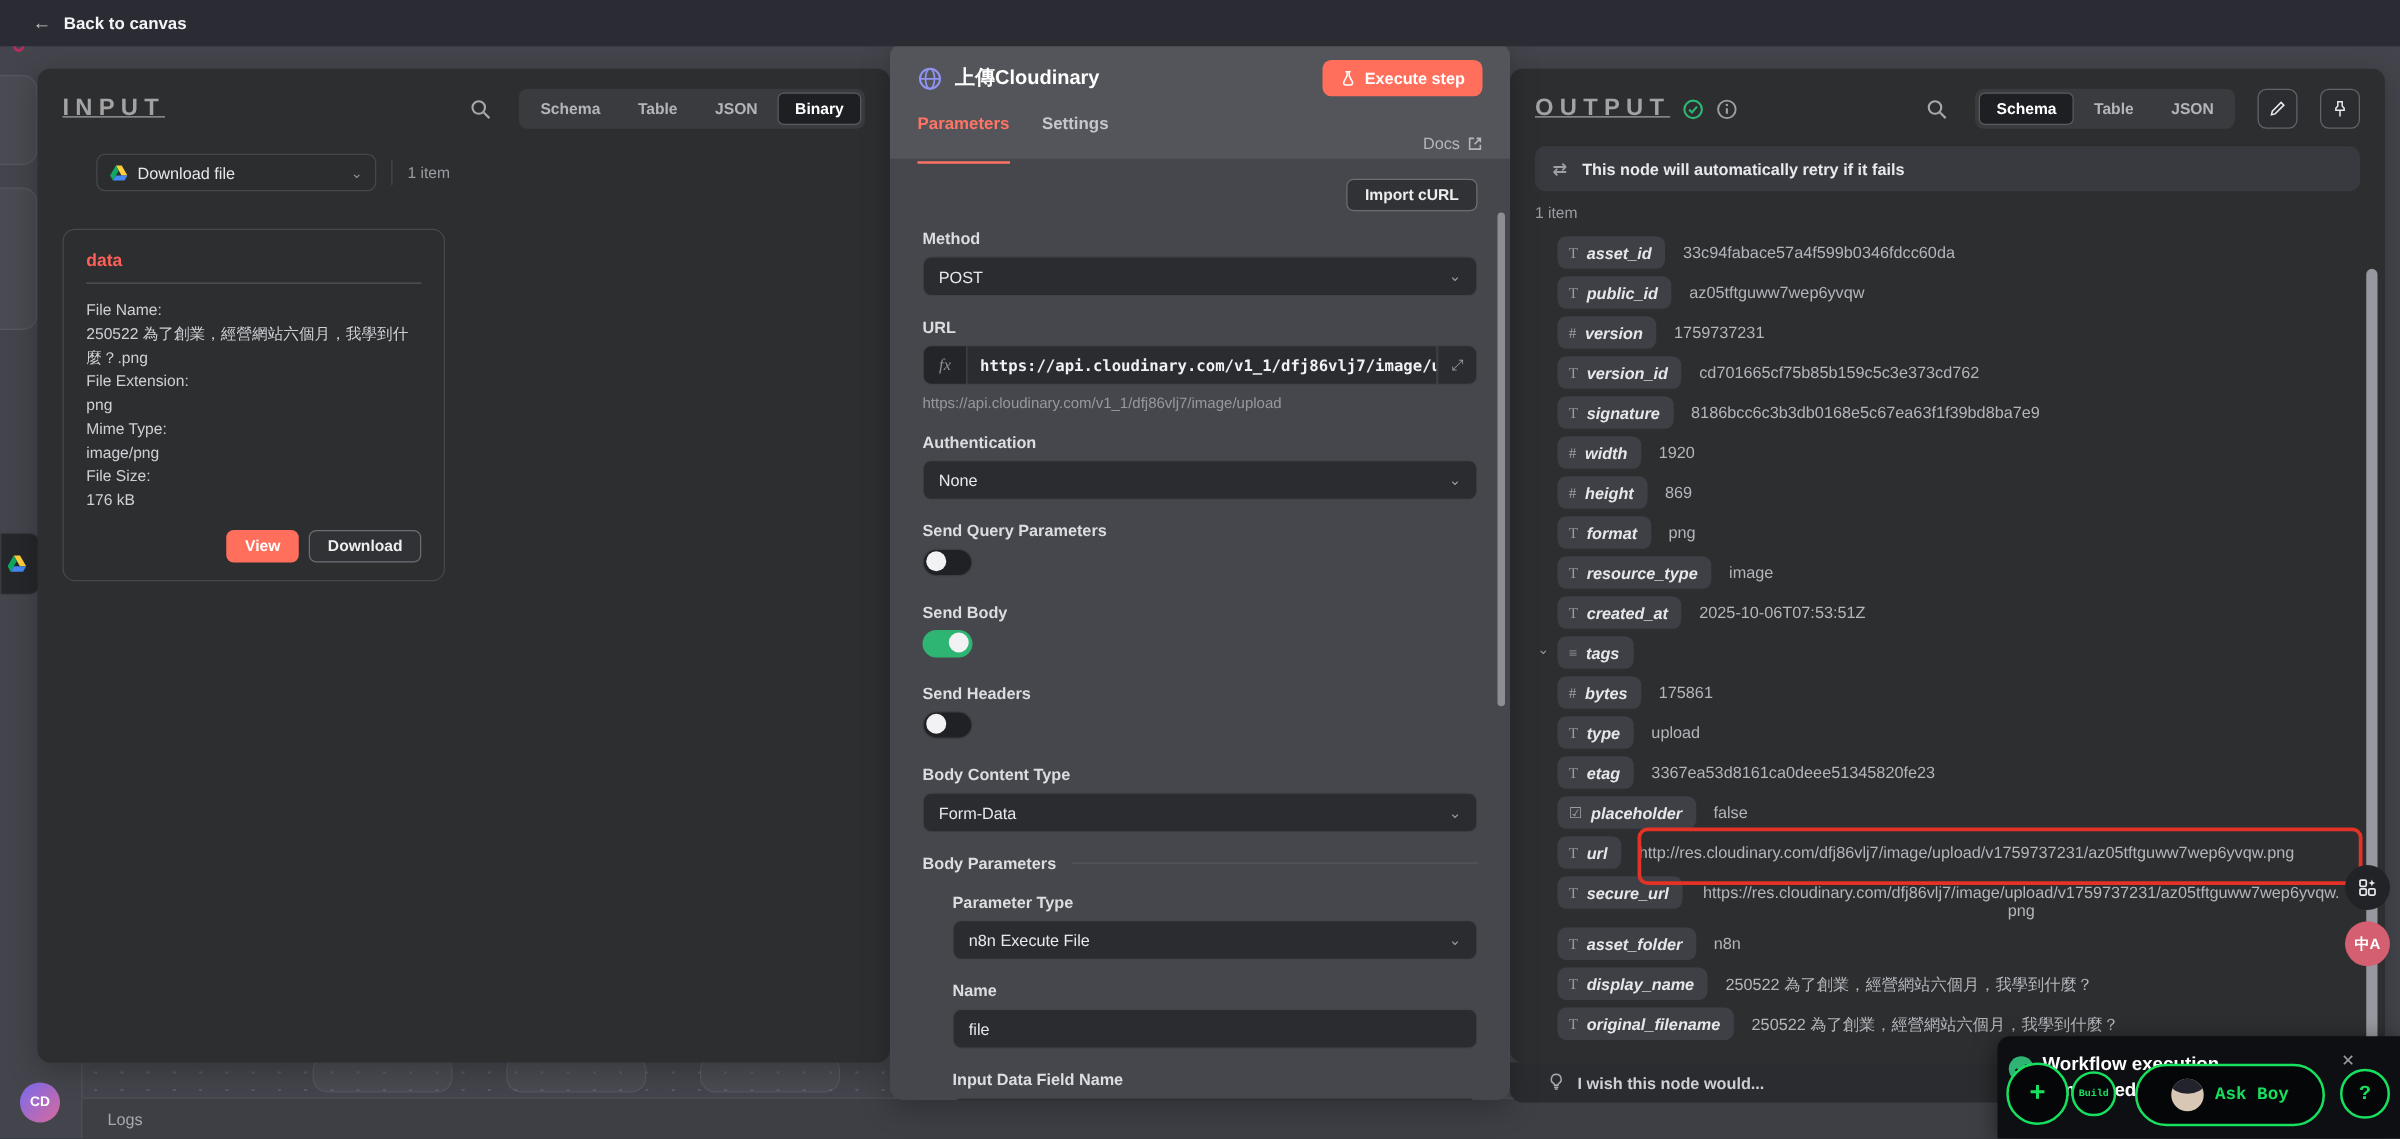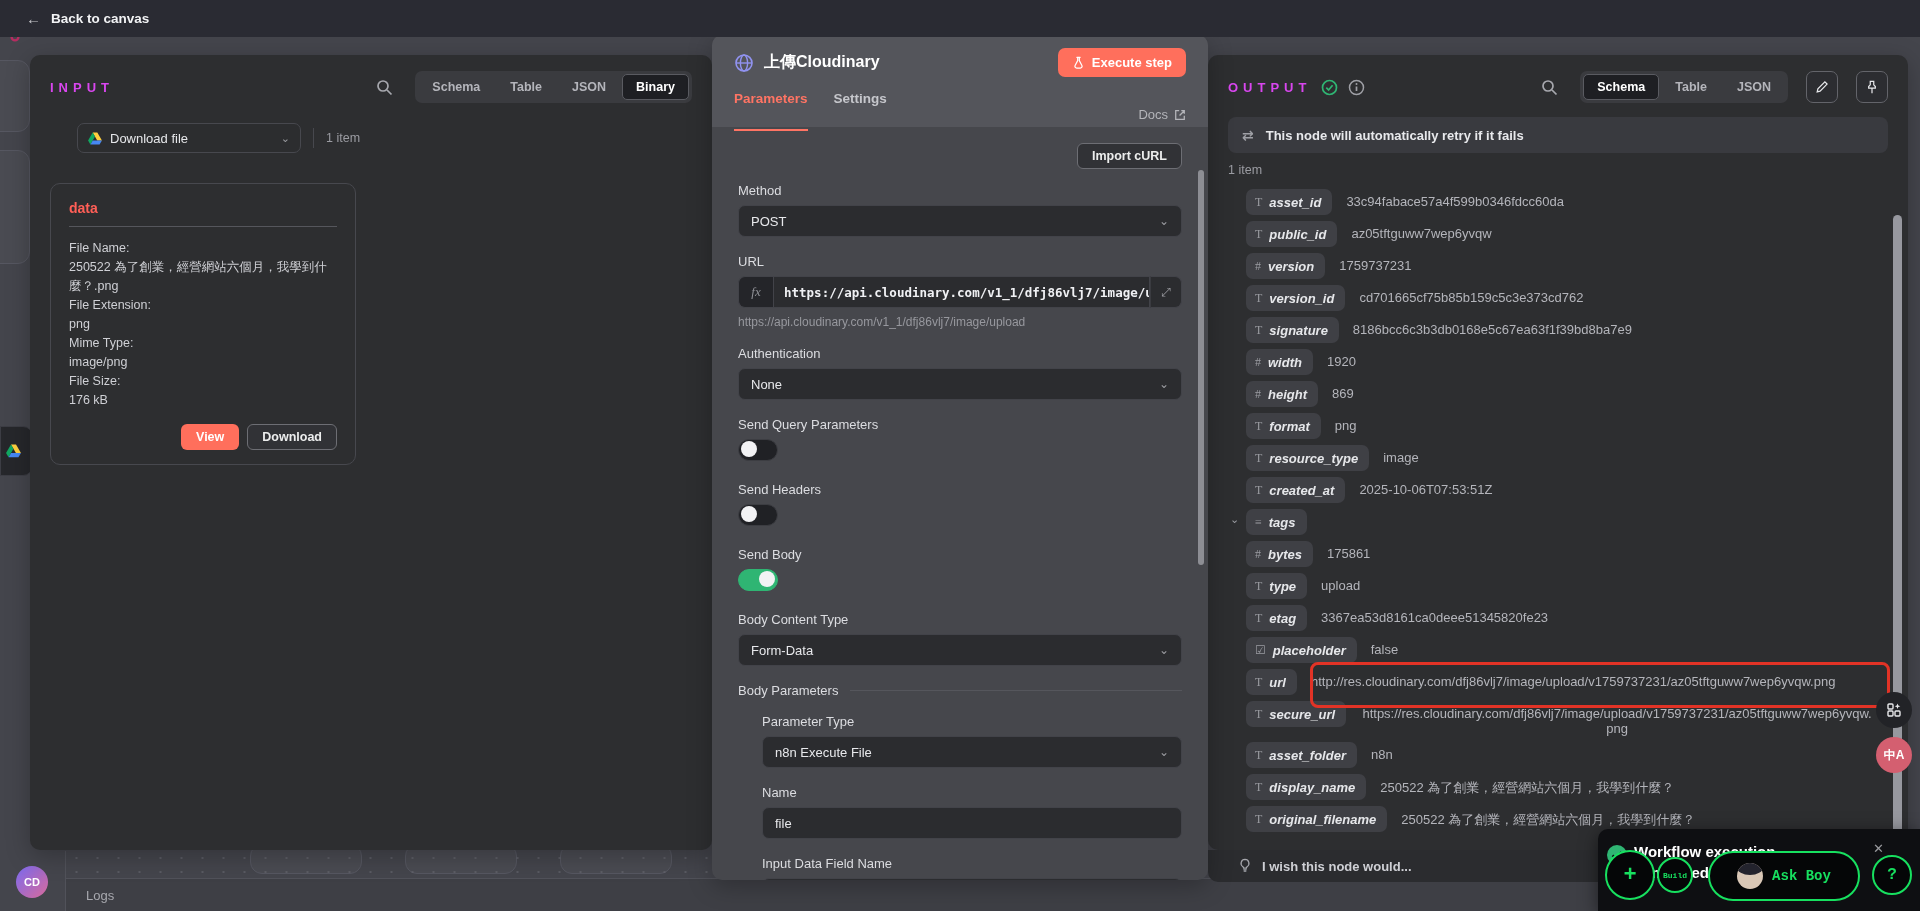--- a/index.html
+++ b/index.html
@@ -16,21 +16,21 @@
   .dots{position:absolute;left:66px;top:851px;width:1540px;height:28px;z-index:1;opacity:.55;
         background-image:radial-gradient(#6a6b74 1.2px,transparent 1.3px);background-size:21px 14px;}
   .drive-node{position:absolute;left:0;top:426px;width:26px;height:48px;background:#26272b;
               border:1px solid #3c3d44;border-radius:0 10px 10px 0;z-index:2;display:flex;align-items:center;justify-content:flex-start;padding-left:5px;}
   
   .panel{position:absolute;background:#2d2e30;border-radius:10px;z-index:3;box-shadow:0 6px 24px rgba(0,0,0,.25);}
   #inputPanel{left:30px;top:55px;width:682px;height:795px;padding:0 20px;box-sizing:border-box;}
   #outputPanel{left:1208px;top:55px;width:700px;height:795px;padding:0 20px;box-sizing:border-box;overflow:hidden;}
   #centerPanel{left:712px;top:35px;width:496px;height:845px;background:#46474c;padding:0;z-index:4;}
   .phead{display:flex;align-items:center;gap:10px;height:44px;margin-top:10px;}
-  .ptitle{font-size:13px;font-weight:700;letter-spacing:5px;color:#d946ef;}
+  .ptitle{font-size:19px;font-weight:700;letter-spacing:5px;color:#a3a3a3;text-decoration:underline;}
   .spacer{flex:1;}
   .tabgroup{background:#3a3b3f;border-radius:7px;padding:3px;display:flex;gap:2px;}
   .tab{padding:5px 13px;font-size:12.5px;font-weight:600;color:#b4b5bb;border-radius:5px;border:1px solid transparent;cursor:pointer;white-space:nowrap;}
   .tab.active{background:#1e1f23;color:#fff;border-color:#5a5b61;}
   .iconbtn{width:30px;height:30px;border:1px solid #63646a;border-radius:7px;background:#2c2d31;
            display:flex;align-items:center;justify-content:center;margin-left:8px;}
   
   .runrow{display:flex;align-items:center;margin-top:14px;}
   .runsel{width:224px;height:30px;border:1px solid #47484e;border-radius:7px;background:#2c2d2f;
           display:flex;align-items:center;gap:8px;padding:0 10px;box-sizing:border-box;margin-left:27px;}
@@ -50,21 +50,21 @@
   .ctitle{font-size:16px;font-weight:700;color:#fff;flex:1;}
   .exebtn{background:#ff6f5c;border:none;border-radius:7px;color:#fff;font-weight:600;font-size:13px;
           padding:7px 14px;display:flex;align-items:center;gap:7px;}
   .ctabs{display:flex;align-items:flex-end;gap:26px;margin-top:14px;}
   .ctab{font-size:13.5px;font-weight:600;color:#c6c7cc;padding-bottom:23px;border-bottom:2px solid transparent;}
   .ctab.active{color:#ff7464;border-bottom-color:#ff7464;}
   .docs{margin-left:auto;color:#b4b5ba;font-size:13px;display:flex;gap:6px;align-items:center;padding-bottom:9px;}
   .cbody{position:absolute;top:92px;bottom:0;left:0;right:0;padding:16px 26px 0;overflow:hidden;}
   .importrow{display:flex;justify-content:flex-end;margin-bottom:14px;}
   .fgroup{margin-bottom:17px;}
-  .flabel{font-size:13px;font-weight:400;color:#dcdde1;margin-bottom:7px;}
+  .flabel{font-size:13px;font-weight:700;color:#dcdde1;margin-bottom:7px;}
   .select,.tinput{height:32px;background:#2b2c2f;border:1px solid #424349;border-radius:7px;display:flex;align-items:center;
           padding:0 12px;box-sizing:border-box;color:#e8e9ec;font-size:13px;}
   .select .chev{margin-left:auto;color:#9a9ba0;font-size:12px;}
   .urlrow{display:flex;height:32px;}
   .fxbox{width:34px;background:#242529;border:1px solid #424349;border-right:none;border-radius:7px 0 0 7px;
          display:flex;align-items:center;justify-content:center;color:#8f9096;font-style:italic;
          font-family:"Liberation Serif","DejaVu Serif",serif;font-size:13px;}
   .urlinput{flex:1;background:#2b2c2f;border:1px solid #424349;display:flex;align-items:center;padding:0 10px;
             font-family:"DejaVu Sans Mono","Liberation Mono",monospace;font-size:12.5px;font-weight:700;color:#f0f1f4;
             white-space:nowrap;overflow:hidden;}
@@ -273,28 +273,28 @@
             <span class="chev">⌄</span>
         </div>
       </div>
       <div class="fgroup" style="margin-bottom:21px;">
         <div class="flabel">Send Query Parameters</div>
         <div class="toggle">
             <span class="knob"></span>
           </div>
       </div>
       <div class="fgroup" style="margin-bottom:21px;">
+        <div class="flabel">Send Body</div>
+        <div class="toggle on">
+            <span class="knob"></span>
+          </div>
+      </div>
+      <div class="fgroup" style="margin-bottom:21px;">
         <div class="flabel">Send Headers</div>
         <div class="toggle">
-            <span class="knob"></span>
-          </div>
-      </div>
-      <div class="fgroup" style="margin-bottom:21px;">
-        <div class="flabel">Send Body</div>
-        <div class="toggle on">
             <span class="knob"></span>
           </div>
       </div>
       <div class="fgroup">
         <div class="flabel">Body Content Type</div>
         <div class="select">
           <span>Form-Data</span>
             <span class="chev">⌄</span>
         </div>
       </div>

